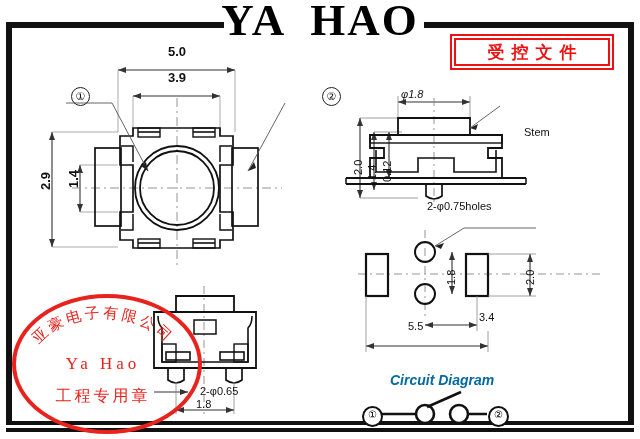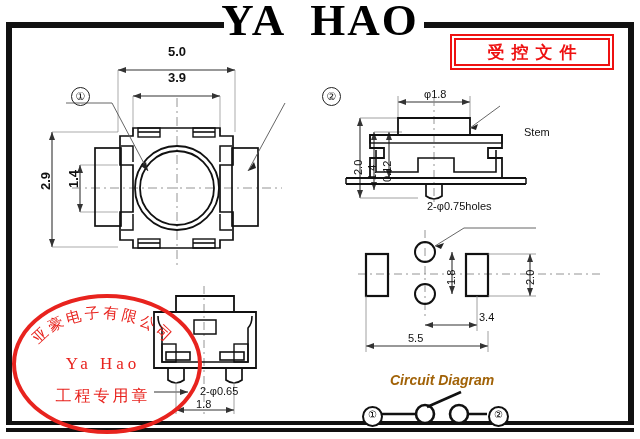--- a/index.html
+++ b/index.html
@@ -45,21 +45,21 @@
        border:4px solid #e8231e;border-radius:50%;}
   .stamp .curve{position:absolute;left:0;top:8px;width:182px;height:60px;}
   .stamp .mid{position:absolute;left:0;top:60px;width:182px;text-align:center;
        color:#e8231e;font-size:17px;letter-spacing:4px;
        font-family:"Liberation Serif",serif;}
   .stamp .bot{position:absolute;left:0;top:92px;width:182px;text-align:center;
        color:#e8231e;font-size:16px;letter-spacing:3px;
        font-family:Liberation Sans, sans-serif;}
 
   .circuit-title{position:absolute;font-style:italic;font-weight:700;
-       font-size:14px;color:#a16207;font-family:"Liberation Sans",sans-serif;}
+       font-size:14px;color:#0369a1;font-family:"Liberation Sans",sans-serif;}
   .term{position:absolute;width:17px;height:17px;border:2.5px solid #111;
        border-radius:50%;background:#fff;font-size:10px;text-align:center;
        line-height:14px;font-family:"Liberation Serif",serif;}
   svg{position:absolute;left:0;top:0;overflow:visible;}
 </style>
 </head>
 <body>
 
 <div id="sheet">
 
@@ -180,21 +180,21 @@
     <line x1="6" y1="104" x2="186" y2="104" stroke="#111" stroke-width="1.8"></line>
     <line x1="6" y1="98" x2="6" y2="104" stroke="#111" stroke-width="1.5"></line>
     <line x1="186" y1="98" x2="186" y2="104" stroke="#111" stroke-width="1.5"></line>
 
     <path d="M86 104 L86 116 Q94 122 102 116 L102 104" fill="none" stroke="#111" stroke-width="1.7"></path>
 
     <line x1="130" y1="48" x2="160" y2="26" stroke="#555" stroke-width="0.9"></line>
     <polygon points="130,48 138,44 136,50" fill="#222"></polygon>
   </svg>
 
-  <div class="lbl-sm" style="left:424px;top:88px;">φ1.8</div>
+  <div class="lbl-sm" style="left:401px;top:88px;font-style:italic;">φ1.8</div>
   <div class="lbl-sm" style="left:524px;top:93px;margin-top:33px;">Stem</div>
   <div class="lbl-sm rot" style="left:352px;top:175px;">2.0</div>
   <div class="lbl-sm rot" style="left:366px;top:180px;">1.4</div>
   <div class="lbl-sm rot" style="left:381px;top:182px;">0.12</div>
 
   <svg width="300" height="150" style="left:340px;top:212px;">
 
     <line x1="18" y1="62" x2="262" y2="62" stroke="#888" stroke-width="0.9" stroke-dasharray="8,4,2,4"></line>
     <line x1="85" y1="18" x2="85" y2="104" stroke="#888" stroke-width="0.9" stroke-dasharray="8,4,2,4"></line>
 
@@ -227,21 +227,21 @@
 
     <line x1="95" y1="34" x2="124" y2="16" stroke="#555" stroke-width="0.9"></line>
     <line x1="124" y1="16" x2="196" y2="16" stroke="#555" stroke-width="0.9"></line>
     <polygon points="95,34 104,31 101,37" fill="#222"></polygon>
   </svg>
 
   <div class="lbl-sm" style="left:427px;top:200px;">2-φ0.75holes</div>
   <div class="lbl-sm rot" style="left:445px;top:285px;">1.8</div>
   <div class="lbl-sm rot" style="left:524px;top:285px;">2.0</div>
   <div class="lbl-sm" style="left:440px;top:311px;margin-left:39px;">3.4</div>
-  <div class="lbl-sm" style="left:408px;top:332px;">5.5</div>
+  <div class="lbl-sm" style="left:408px;top:320px;">5.5</div>
 
   <svg width="260" height="160" style="left:118px;top:282px;">
 
     <line x1="86" y1="4" x2="86" y2="132" stroke="#888" stroke-width="0.9" stroke-dasharray="8,4,2,4"></line>
 
     <path d="M58 14 L116 14 L116 30 L58 30 Z" fill="none" stroke="#111" stroke-width="1.8"></path>
 
     <path d="M36 30 L138 30 L138 86 L36 86 Z" fill="none" stroke="#111" stroke-width="1.8"></path>
     <path d="M40 34 Q40 42 44 46 L44 80 L130 80 L130 46 Q134 42 134 34" fill="none" stroke="#111" stroke-width="1.6"></path>
     <rect x="76" y="38" width="22" height="14" fill="none" stroke="#111" stroke-width="1.5"></rect>

